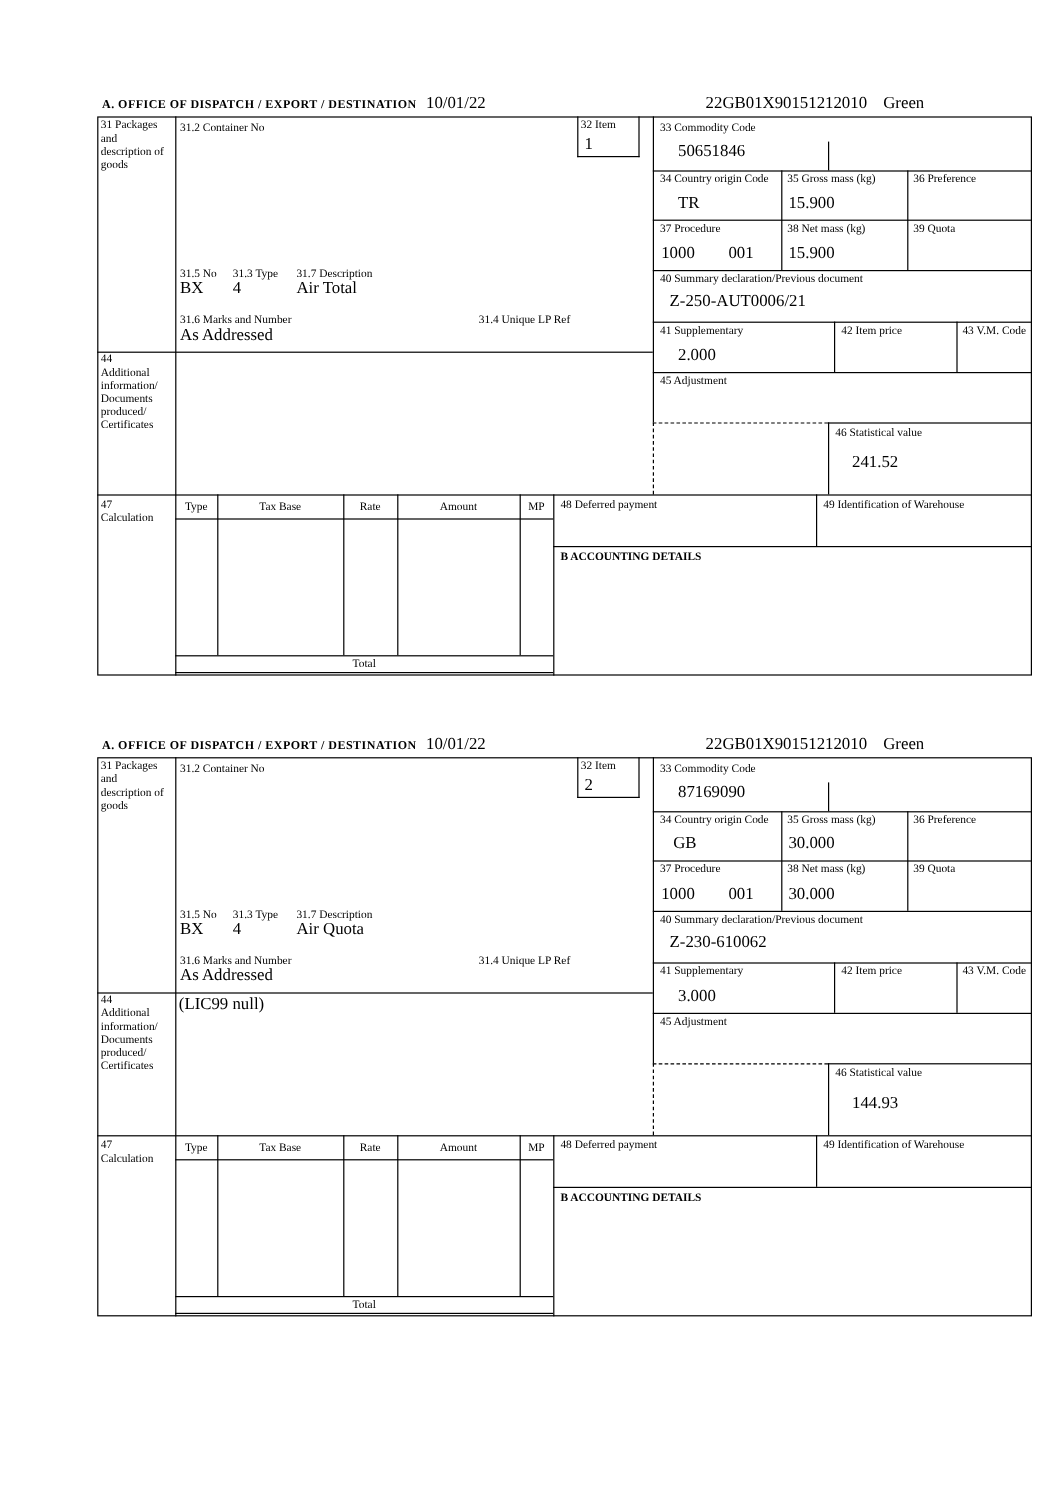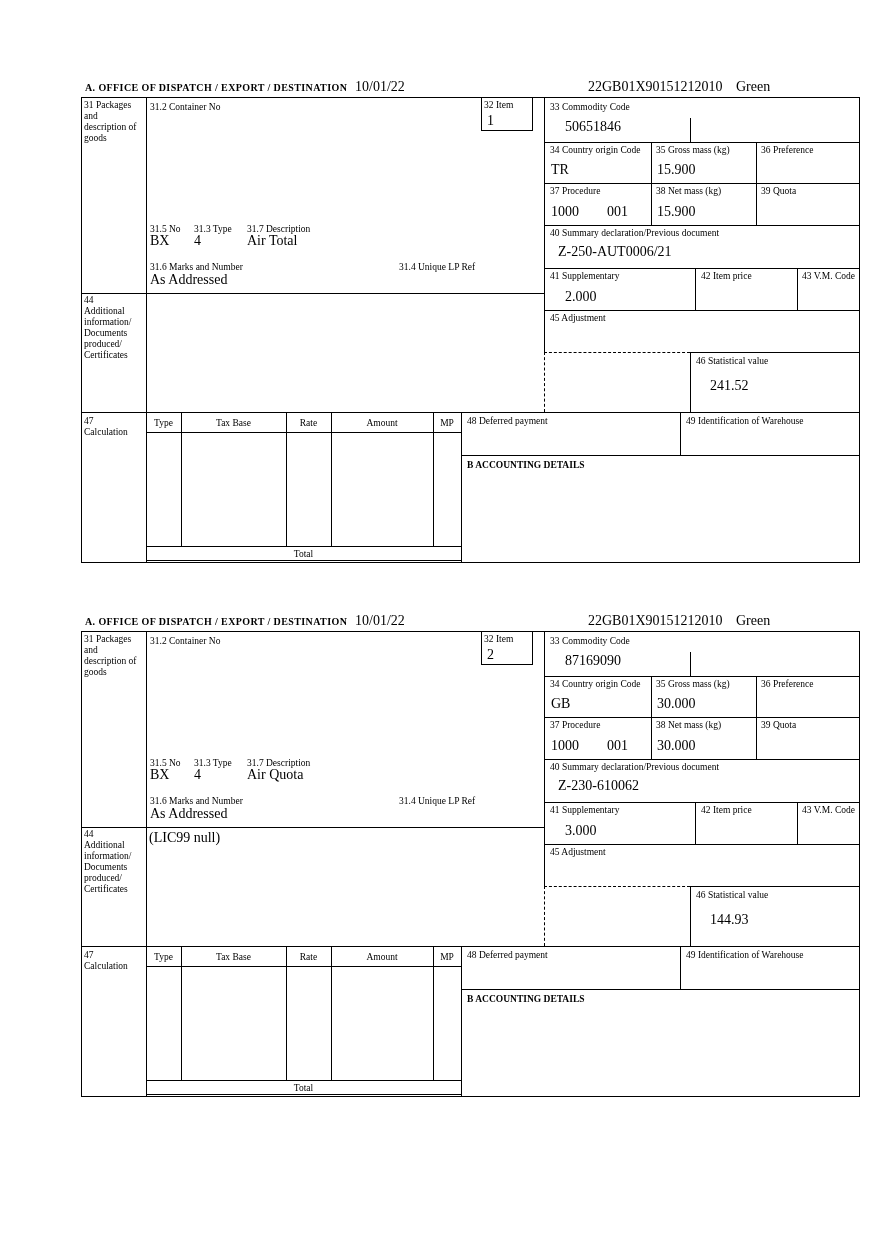--- a/index.html
+++ b/index.html
@@ -99,21 +99,21 @@
     <span class="lbl th" style="left:250px;top:340px;width:102px">Amount</span>
     <span class="lbl th" style="left:352px;top:340px;width:28px">MP</span>
     <span class="lbl" style="left:386px;top:338px">48 Deferred payment</span>
     <span class="lbl" style="left:605px;top:338px">49 Identification of Warehouse</span>
     <span class="lbl bold" style="left:386px;top:382px">B ACCOUNTING DETAILS</span>
     <span class="lbl th" style="left:65px;top:471px;width:315px">Total</span>
 
     <span class="val" style="left:69px;top:38px"></span>
     <span class="val" style="left:406px;top:35px">1</span>
     <span class="val" style="left:484px;top:41px">50651846</span>
-    <span class="val" style="left:470px;top:84px">TR</span>
+    <span class="val" style="left:484px;top:84px">TR</span>
     <span class="val" style="left:576px;top:84px">15.900</span>
     <span class="val" style="left:681px;top:84px"></span>
     <span class="val" style="left:470px;top:126px">1000</span>
     <span class="val" style="left:526px;top:126px">001</span>
     <span class="val" style="left:576px;top:126px">15.900</span>
     <span class="val" style="left:681px;top:126px"></span>
     <span class="val" style="left:69px;top:155px">BX</span>
     <span class="val" style="left:113px;top:155px">4</span>
     <span class="val" style="left:166px;top:155px">Air Total</span>
     <span class="val" style="left:477px;top:166px">Z-250-AUT0006/21</span>
@@ -198,21 +198,21 @@
     <span class="lbl th" style="left:250px;top:340px;width:102px">Amount</span>
     <span class="lbl th" style="left:352px;top:340px;width:28px">MP</span>
     <span class="lbl" style="left:386px;top:338px">48 Deferred payment</span>
     <span class="lbl" style="left:605px;top:338px">49 Identification of Warehouse</span>
     <span class="lbl bold" style="left:386px;top:382px">B ACCOUNTING DETAILS</span>
     <span class="lbl th" style="left:65px;top:471px;width:315px">Total</span>
 
     <span class="val" style="left:69px;top:38px"></span>
     <span class="val" style="left:406px;top:35px">2</span>
     <span class="val" style="left:484px;top:41px">87169090</span>
-    <span class="val" style="left:470px;top:84px">GB</span>
+    <span class="val" style="left:480px;top:84px">GB</span>
     <span class="val" style="left:576px;top:84px">30.000</span>
     <span class="val" style="left:681px;top:84px"></span>
     <span class="val" style="left:470px;top:126px">1000</span>
     <span class="val" style="left:526px;top:126px">001</span>
     <span class="val" style="left:576px;top:126px">30.000</span>
     <span class="val" style="left:681px;top:126px"></span>
     <span class="val" style="left:69px;top:155px">BX</span>
     <span class="val" style="left:113px;top:155px">4</span>
     <span class="val" style="left:166px;top:155px">Air Quota</span>
     <span class="val" style="left:477px;top:166px">Z-230-610062</span>

